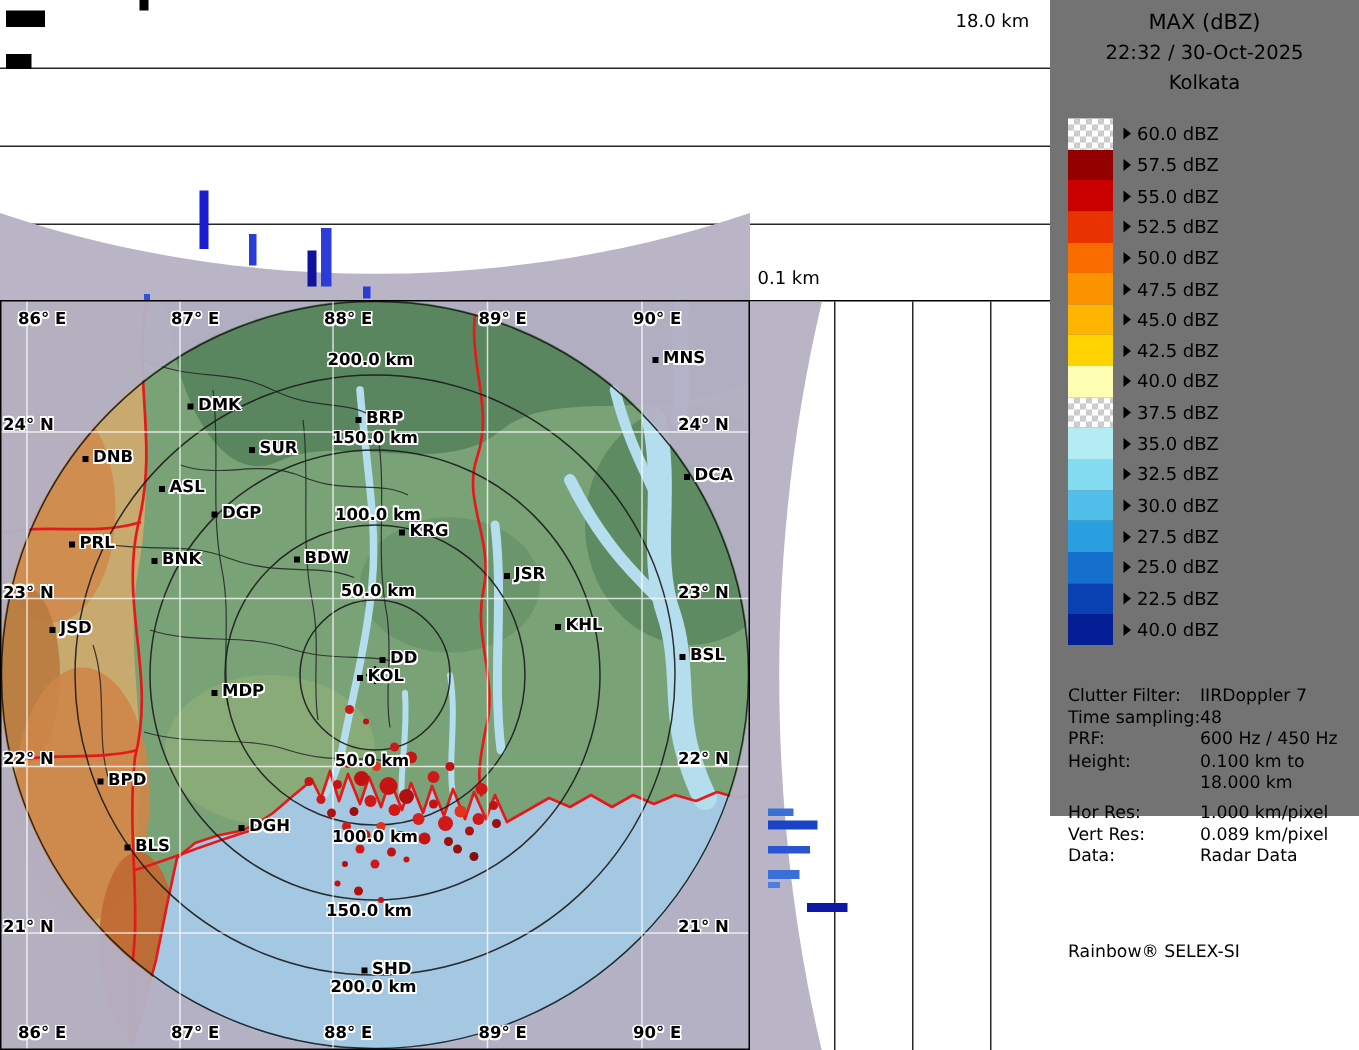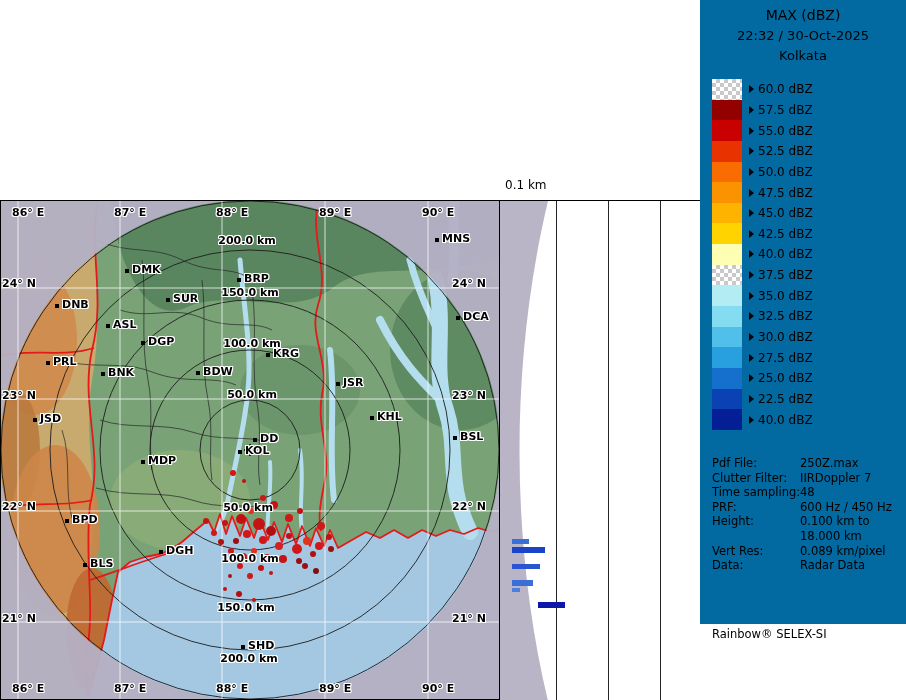--- a/index.html
+++ b/index.html
@@ -20,21 +20,21 @@
   
   #map-panel{position:absolute;left:0;top:200px;width:500px;height:500px;}
   #map-overlay{position:absolute;left:0;top:0;width:906px;height:700px;pointer-events:none;z-index:5;}
   .halo{text-shadow:1px 0 0 #fff,-1px 0 0 #fff,0 1px 0 #fff,0 -1px 0 #fff,
         1px 1px 0 #fff,-1px -1px 0 #fff,1px -1px 0 #fff,-1px 1px 0 #fff;}
   .maplabel{position:absolute;font-size:11px;font-weight:bold;white-space:nowrap;}
   .citydot{position:absolute;width:4px;height:4px;background:#000;}
   .echo{position:absolute;border-radius:50%;}
 
   
-  #legend-panel{position:absolute;left:700px;top:0;width:206px;height:624px;background:#0369a1;}
+  #legend-panel{position:absolute;left:700px;top:0;width:206px;height:544px;background:#737373;}
   .legend-head{position:absolute;left:0;width:206px;text-align:center;font-size:13px;}
   #legend-title{top:7px;font-size:14px;}
   #legend-timestamp{top:28px;}
   #legend-station{top:48px;}
   #legend-scale{position:absolute;left:12px;top:79px;}
   .scale-row{display:flex;align-items:center;height:20.65px;}
   .swatch{width:30px;height:20.65px;flex:none;}
   .checker{background-color:#fff;background-image:
      linear-gradient(45deg,#c9c9c9 25%,transparent 25%,transparent 75%,#c9c9c9 75%),
      linear-gradient(45deg,#c9c9c9 25%,transparent 25%,transparent 75%,#c9c9c9 75%);
@@ -45,20 +45,42 @@
   #legend-meta{position:absolute;left:12px;top:456px;font-size:11.5px;}
   .meta-row{line-height:14.6px;white-space:nowrap;}
   .meta-label{display:inline-block;width:88px;}
   #legend-footer{position:absolute;left:12px;top:627px;font-size:11.5px;}
 </style>
 </head>
 <body>
 
 <div id="app">
 
+  <div id="top-panel">
+    <div class="hgrid" style="top:45px"></div>
+    <div class="hgrid" style="top:97px"></div>
+    <div class="hgrid" style="top:149px"></div>
+    <svg id="top-envelope" width="700" height="200">
+      <path d="M0,142 C160,196 340,196 500,142 L500,200 L0,200 Z" fill="#b9b5c6"></path>
+    </svg>
+    <div id="top-bars">
+        <div class="xsbar" style="left: 133px; top: 127px; width: 6px; height: 39px; background: rgb(27, 27, 208);"></div>
+        <div class="xsbar" style="left: 166px; top: 156px; width: 5px; height: 21px; background: rgb(42, 59, 214);"></div>
+        <div class="xsbar" style="left: 205px; top: 167px; width: 6px; height: 24px; background: rgb(16, 18, 158);"></div>
+        <div class="xsbar" style="left: 214px; top: 152px; width: 7px; height: 39px; background: rgb(43, 60, 216);"></div>
+        <div class="xsbar" style="left: 242px; top: 191px; width: 5px; height: 8px; background: rgb(42, 59, 214);"></div>
+        <div class="xsbar" style="left: 96px; top: 196px; width: 4px; height: 4px; background: rgb(53, 80, 216);"></div>
+      </div>
+    <div id="top-marks">
+        <div class="blackmark" style="left: 4px; top: 7px; width: 26px; height: 11px;"></div>
+        <div class="blackmark" style="left: 4px; top: 36px; width: 17px; height: 10px;"></div>
+        <div class="blackmark" style="left: 93px; top: 0px; width: 6px; height: 7px;"></div>
+      </div>
+    <div class="axis-label" style="left:637px;top:7px">18.0 km</div>
+  </div>
 
   <div id="side-panel">
     <svg width="200" height="500" style="position:absolute;left:0;top:0">
       <path d="M0,0 L48,0 C10,160 10,340 48,500 L0,500 Z" fill="#b9b5c6"></path>
     </svg>
     <div class="vgrid" style="left:56px"></div>
     <div class="vgrid" style="left:108px"></div>
     <div class="vgrid" style="left:160px"></div>
     <div id="side-bars">
         <div class="xsbar" style="left: 12px; top: 338px; width: 17px; height: 5px; background: rgb(58, 111, 216);"></div>
@@ -366,25 +388,25 @@
           <div class="scale-arrow"></div>
           <div class="scale-label">22.5 dBZ</div>
         </div>
         <div class="scale-row">
           <div class="swatch" style="background: rgb(4, 30, 150);"></div>
           <div class="scale-arrow"></div>
           <div class="scale-label">40.0 dBZ</div>
         </div>
       </div>
     <div id="legend-meta">
-        <div class="meta-row"><div class="meta-label" style="display: inline-block;">Pdf File:</div><div class="meta-value" style="display: inline;">250Z.max</div></div>
         <div class="meta-row"><div class="meta-label" style="display: inline-block;">Clutter Filter:</div><div class="meta-value" style="display: inline;">IIRDoppler 7</div></div>
         <div class="meta-row"><div class="meta-label" style="display: inline-block;">Time sampling:</div><div class="meta-value" style="display: inline;">48</div></div>
         <div class="meta-row"><div class="meta-label" style="display: inline-block;">PRF:</div><div class="meta-value" style="display: inline;">600 Hz / 450 Hz</div></div>
         <div class="meta-row"><div class="meta-label" style="display: inline-block;">Height:</div><div class="meta-value" style="display: inline;">0.100 km to</div></div>
         <div class="meta-row"><div class="meta-label" style="display: inline-block;"></div><div class="meta-value" style="display: inline;">18.000 km</div></div>
+        <div class="meta-row" style="margin-top: 5px;"><div class="meta-label" style="display: inline-block;">Hor Res:</div><div class="meta-value" style="display: inline;">1.000 km/pixel</div></div>
         <div class="meta-row"><div class="meta-label" style="display: inline-block;">Vert Res:</div><div class="meta-value" style="display: inline;">0.089 km/pixel</div></div>
         <div class="meta-row"><div class="meta-label" style="display: inline-block;">Data:</div><div class="meta-value" style="display: inline;">Radar Data</div></div>
       </div>
     <div id="legend-footer">Rainbow® SELEX-SI</div>
   </div>
 
 </div>
 
 </body></html>

